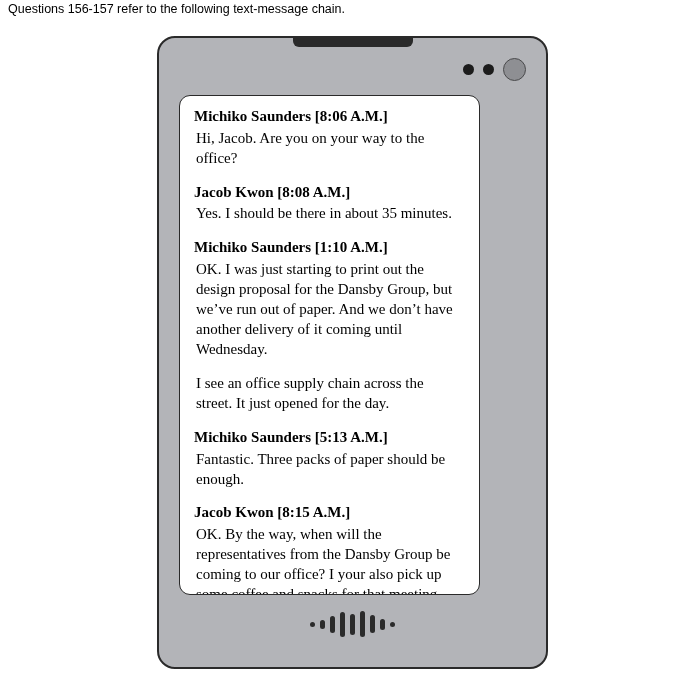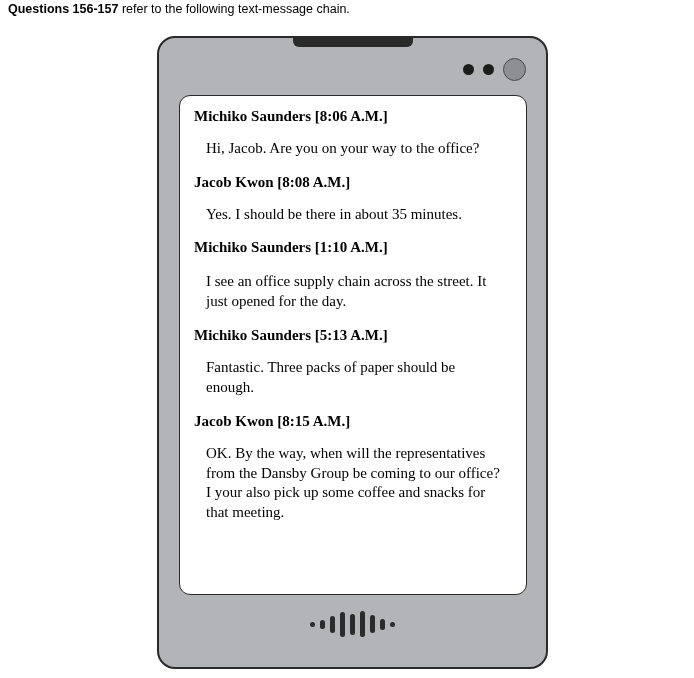--- a/index.html
+++ b/index.html
@@ -20,21 +20,21 @@
   .prompt {
     position: absolute;
     left: 8px;
     top: 2px;
     font-family: "Liberation Sans", sans-serif;
     font-size: 12.5px;
     color: #000;
     white-space: nowrap;
   }
   .prompt .q-range {
-    font-weight: bold;
+    font-weight: normal;
   }
 
   
   .device {
     position: absolute;
     left: 157px;
     top: 36px;
     width: 391px;
     height: 633px;
     background: #b3b4b8;
@@ -77,21 +77,21 @@
     border-radius: 50%;
     background: #8e8f93;
     border: 1px solid #4a4a4c;
   }
 
   
   .screen {
     position: absolute;
     left: 20px;
     top: 57px;
-    width: 348px;
+    width: 301px;
     height: 500px;
     background: #ffffff;
     border: 1.5px solid #2a2a2a;
     border-radius: 11px;
     box-sizing: border-box;
     padding: 11px 14px 8px 14px;
     overflow: hidden;
   }
 
   .msg {
@@ -102,21 +102,21 @@
   }
   .msg-head {
     font-weight: bold;
     font-size: 15px;
     line-height: 1.32;
     margin: 0 0 1px 0;
   }
   .msg-body {
     font-size: 15px;
     line-height: 1.33;
-    margin: 12px;
+    margin: 2px;
   }
 
   
   .waveform {
     position: absolute;
     left: 0;
     right: 0;
     bottom: 28px;
     display: flex;
     align-items: center;
@@ -160,20 +160,21 @@
       <p class="msg-body">Hi, Jacob. Are you on your way to the office?</p>
     </div>
 
     <div class="msg">
       <p class="msg-head">Jacob Kwon [8:08 A.M.]</p>
       <p class="msg-body">Yes. I should be there in about 35 minutes.</p>
     </div>
 
     <div class="msg">
       <p class="msg-head">Michiko Saunders [1:10 A.M.]</p>
+      <p class="msg-body">OK. I was just starting to print out the design proposal for the Dansby Group, but we’ve run out of paper. And we don’t have another delivery of it coming until Wednesday.</p>
     </div>
 
     <div class="msg">
       <p class="msg-body">I see an office supply chain across the street. It just opened for the day.</p>
     </div>
 
     <div class="msg">
       <p class="msg-head">Michiko Saunders [5:13 A.M.]</p>
       <p class="msg-body">Fantastic. Three packs of paper should be enough.</p>
     </div>

